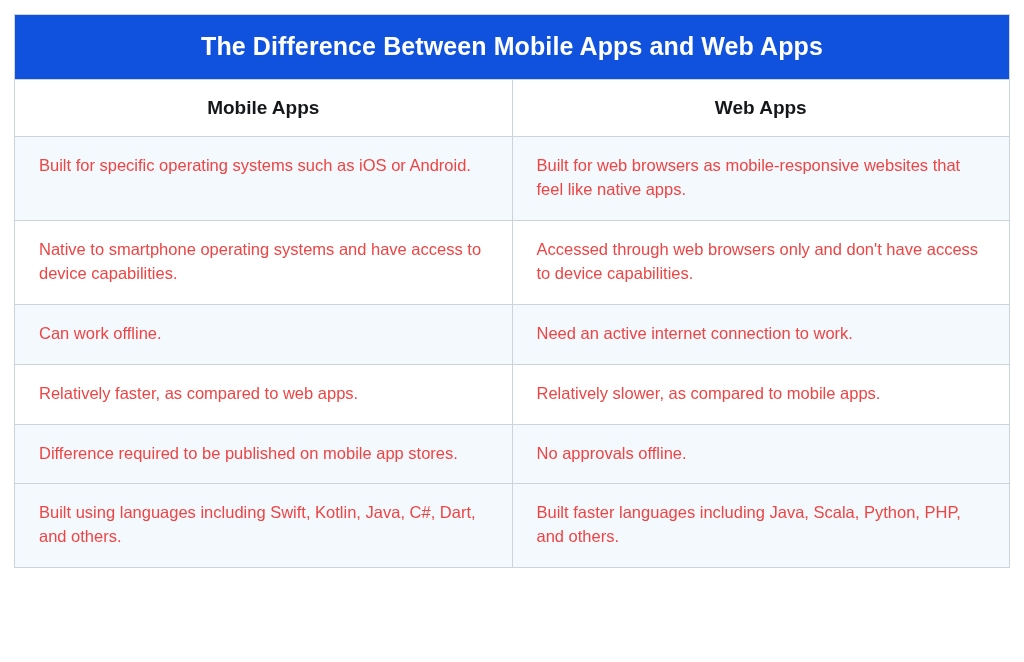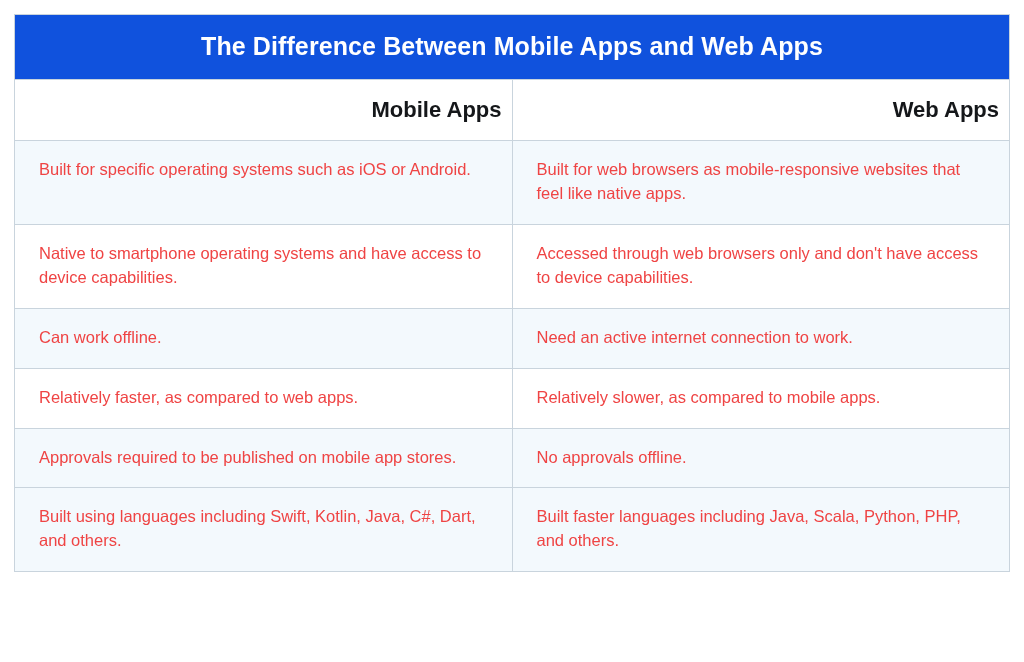--- a/index.html
+++ b/index.html
@@ -37,22 +37,22 @@
   .title-bar {
     background: #1052dd;
     color: #ffffff;
     text-align: center;
     font-size: 25px;
     font-weight: bold;
     letter-spacing: 0.1px;
     padding: 17px 10px 18px 10px;
   }
   .head-cell {
-    text-align: right;
-    font-size: 22px;
+    text-align: center;
+    font-size: 19px;
     font-weight: bold;
     color: #15171a;
     padding: 17px 10px 17px 10px;
     border: 1px solid #c9d4dd;
     background: #ffffff;
     width: 50%;
   }
   .body-cell {
     font-size: 16.5px;
     line-height: 1.45;
@@ -92,21 +92,21 @@
       </tr>
       <tr class="shaded">
         <td class="body-cell">Can work offline.</td>
         <td class="body-cell">Need an active internet connection to work.</td>
       </tr>
       <tr>
         <td class="body-cell">Relatively faster, as compared to web apps.</td>
         <td class="body-cell">Relatively slower, as compared to mobile apps.</td>
       </tr>
       <tr class="shaded">
-        <td class="body-cell">Approvals required to be published on mobile app stores.</td>
+        <td class="body-cell">Difference required to be published on mobile app stores.</td>
         <td class="body-cell">No approvals offline.</td>
       </tr>
       <tr class="shaded">
         <td class="body-cell">Built using languages including Swift, Kotlin, Java, C#, Dart, and others.</td>
         <td class="body-cell">Built faster languages including Java, Scala, Python, PHP, and others.</td>
       </tr>
     </tbody>
   </table>
 </div>
 

